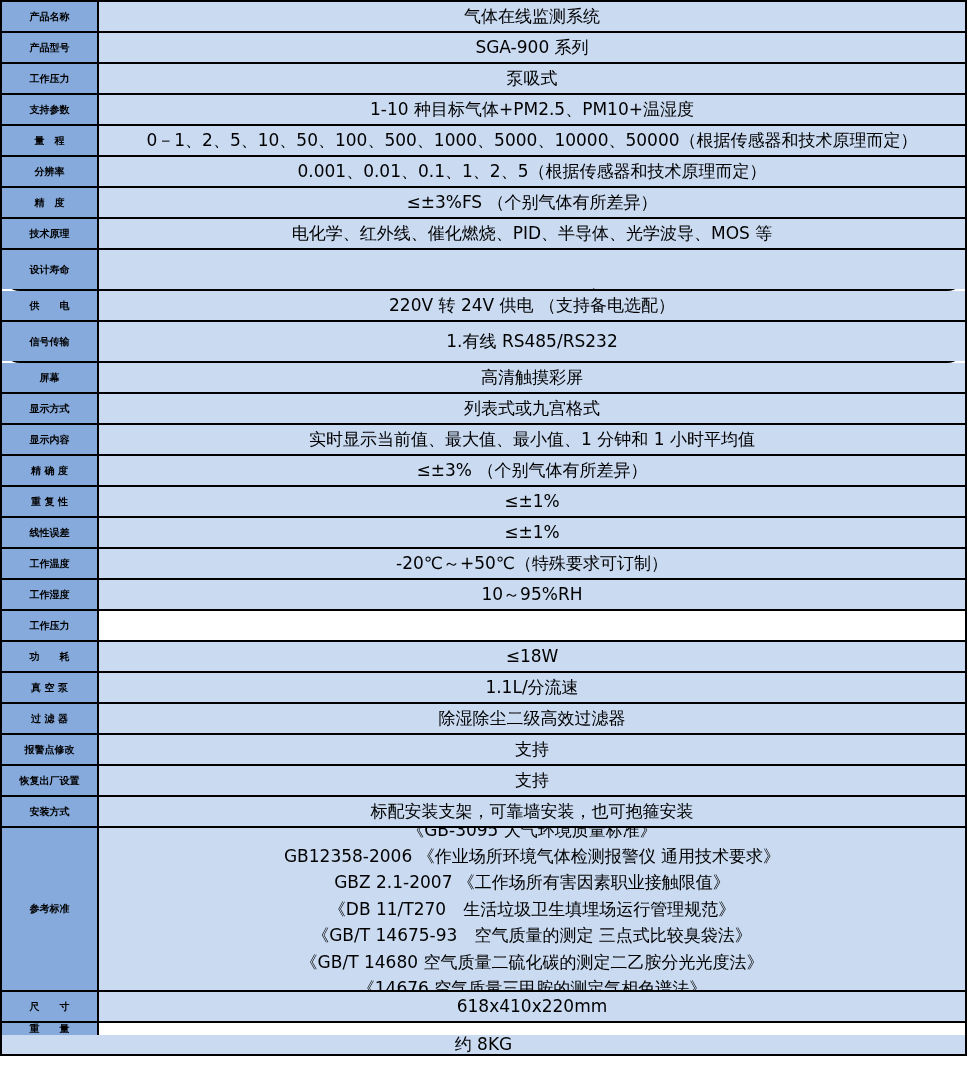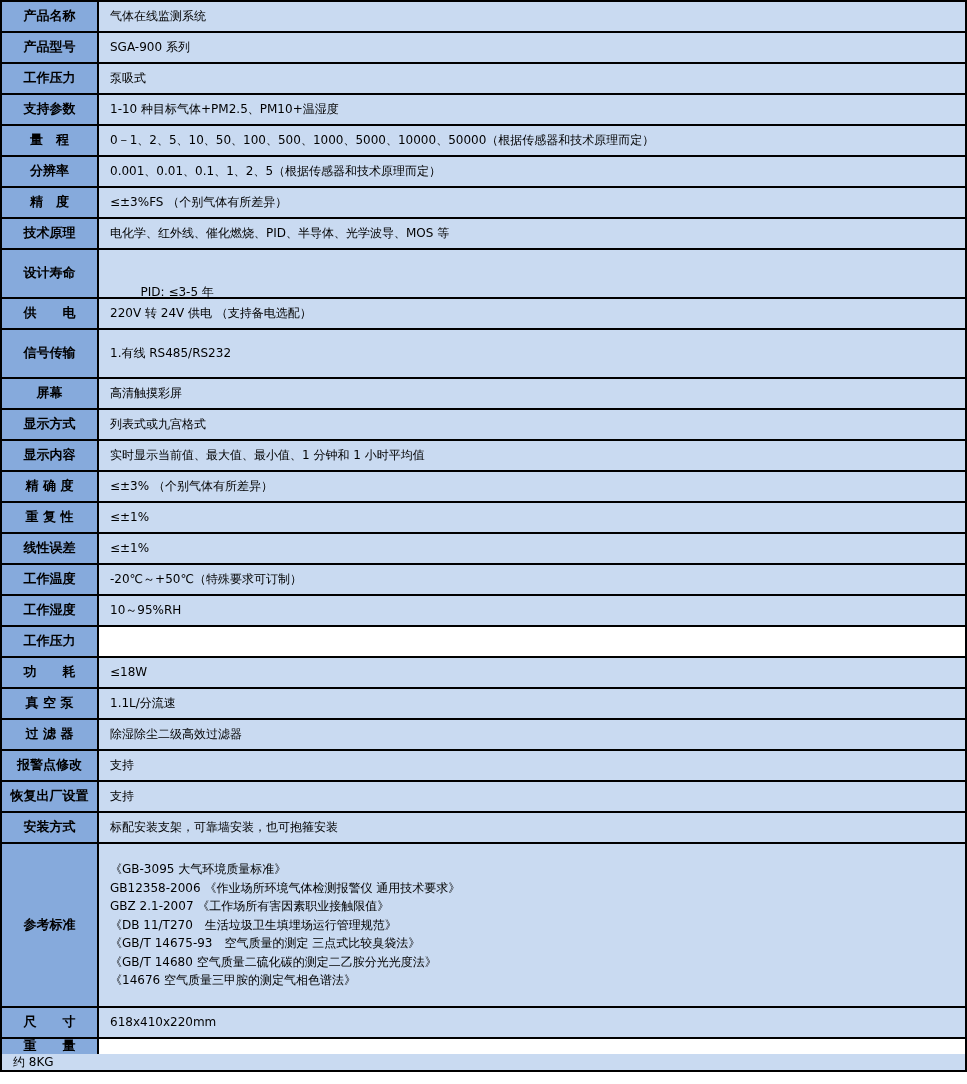--- a/index.html
+++ b/index.html
@@ -18,46 +18,47 @@
   .spec-table{
     width:967px;
     border:2px solid var(--border-c);
   }
   .row{
     display:flex;
     height:31px;
     border-bottom:2px solid var(--border-c);
   }
   .row:last-child{border-bottom:none;flex-direction:column;}
-  .row.h2{height:49px;}
+  .row.h2{height:41px;border-radius:18px;}
   .row.h8{height:164px;}
   .label-cell{
     width:97px;
     min-width:97px;
     background:var(--label-bg);
     border-right:2px solid var(--border-c);
     display:flex;
     align-items:center;
     justify-content:center;
     text-align:center;
     font-weight:bold;
-    font-size:13px;
+    font-size:10px;
     line-height:1.15;
     padding:0 2px;
   }
   .value-cell{
     flex:1;
     background:var(--value-bg);
     display:flex;
     flex-direction:column;
     justify-content:center;
     padding:0 11px;
-    font-size:12px;
+    font-size:17px;
     line-height:1.55;
     overflow:hidden;
+    text-align:center;
   }
   .line{white-space:pre;}
   .seg{display:inline-block;white-space:pre;text-decoration:underline;}
   .seg-1{width:140px;}
 </style>
 </head>
 <body>
 
 <div class="spec-table">
 

